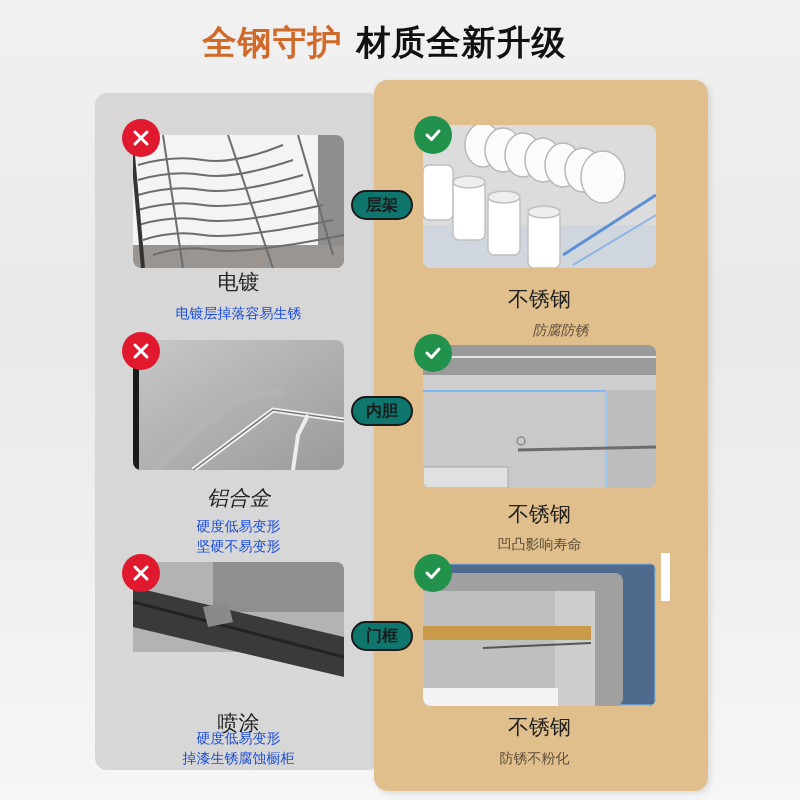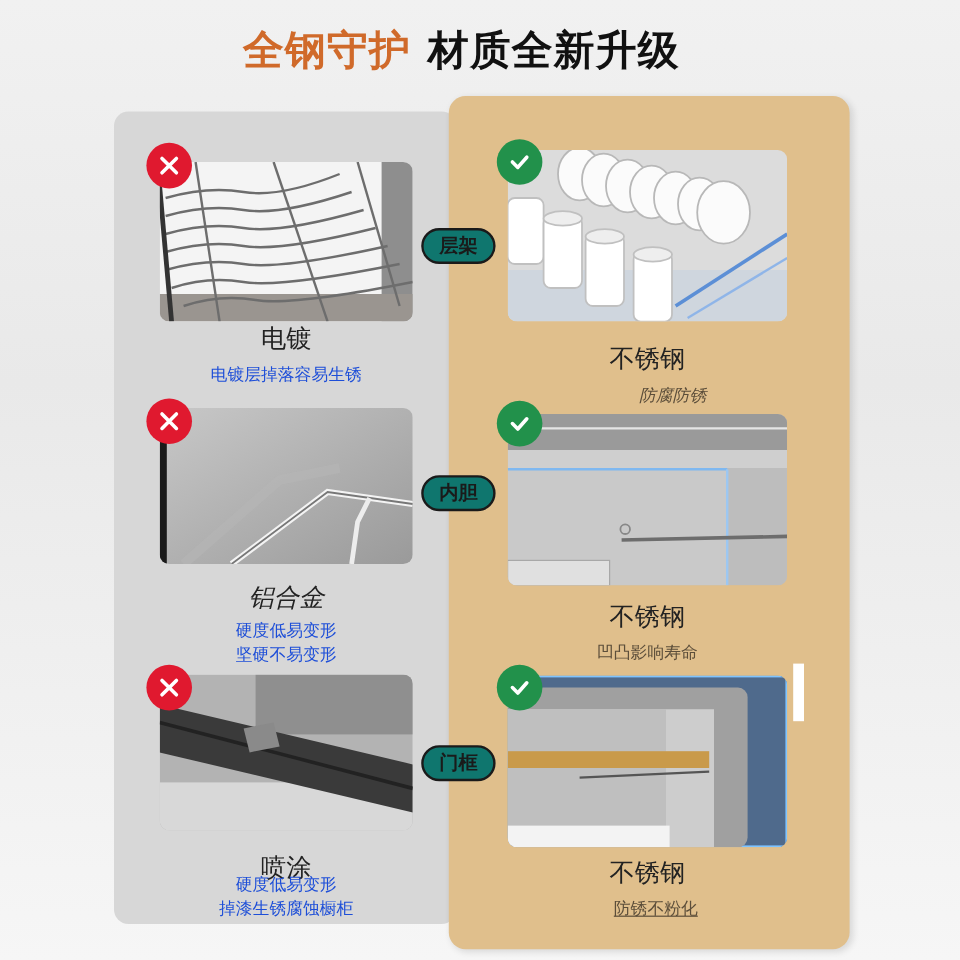--- a/index.html
+++ b/index.html
@@ -202,17 +202,17 @@
     <path d="M60 85 L168 80" stroke="#555" stroke-width="2"></path>
     <rect x="0" y="125" width="135" height="18" fill="#f3f3f3"></rect>
   </svg>
 </div>
 <div class="badge good" style="left:414px;top:554px;">
   <svg viewBox="0 0 20 20">
       <path d="M4 10 L8.5 14.5 L16 6" stroke="#fff" stroke-width="3" fill="none" stroke-linecap="round" stroke-linejoin="round"></path>
     </svg>
 </div>
 <div class="name" style="left:423px;top:713px;width:233px;">不锈钢</div>
-<div class="desc good" style="left:430px;top:748px;width:233px;text-decoration:underline;">防锈不粉化</div>
+<div class="desc good" style="left:418px;top:748px;width:233px;">防锈不粉化</div>
 
 <div class="pill" style="left:351px;top:621px;">门框</div>
 
 <div class="white-bar"></div>
 
 </body></html>

